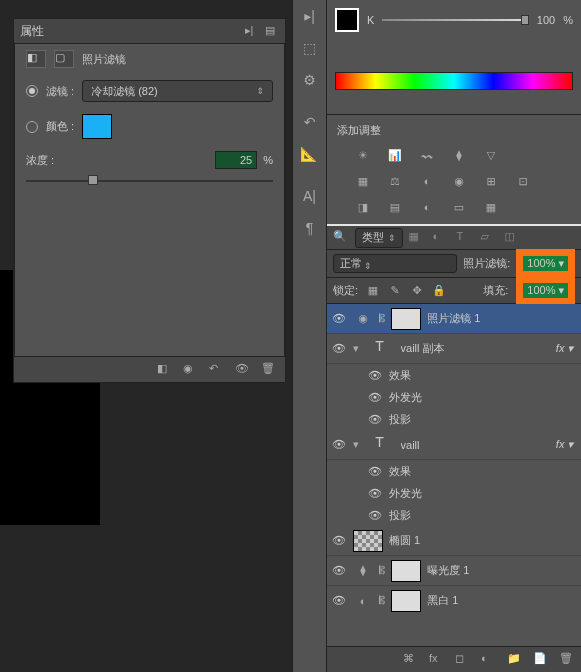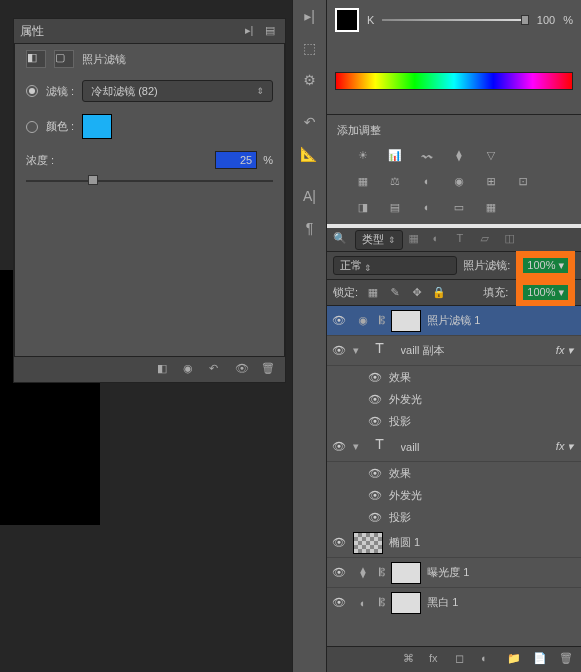--- a/index.html
+++ b/index.html
@@ -14,41 +14,41 @@
 .panel-title{font-size:12px;}
 .hdr-icons{display:flex;gap:6px;}
 .hdr-btn{width:14px;height:14px;color:#aaa;}
 .row{display:flex;align-items:center;padding:6px 12px;gap:8px;}
 .icon-box{width:20px;height:18px;background:#444;border:1px solid #666;}
 .radio{width:12px;height:12px;border:1px solid #aaa;border-radius:50%;display:inline-flex;align-items:center;justify-content:center;}
 .radio.sel::after{content:"";width:6px;height:6px;background:#ccc;border-radius:50%;}
 .dropdown{flex:1;height:22px;background:#444;border:1px solid #222;border-radius:3px;display:flex;align-items:center;justify-content:space-between;padding:0 8px;}
 .dd-arrows{font-size:9px;color:#aaa;}
 .color-swatch{width:30px;height:25px;background:#1bb0f5;border:1px solid #000;}
-.num-input{width:42px;height:18px;background:#1d4ed8;border:1px solid #222;text-align:right;padding-right:4px;}
+.num-input{width:42px;height:18px;background:#14532d;border:1px solid #222;text-align:right;padding-right:4px;}
 .slider{position:relative;height:12px;margin:0 12px;}
 .slider-track{position:absolute;top:5px;left:0;right:0;height:2px;background:#333;}
 .slider-thumb{position:absolute;top:0;width:10px;height:10px;background:#999;border:1px solid #333;}
 .chk{width:12px;height:12px;background:#3a3a3a;border:1px solid #222;display:inline-flex;align-items:center;justify-content:center;}
 .chk.on::after{content:"✓";font-size:10px;color:#ccc;}
 .footer-bar{position:absolute;bottom:0;left:0;right:0;height:26px;background:#474747;border-top:1px solid #222;display:flex;justify-content:flex-end;align-items:center;padding:0 8px;gap:10px;}
 .ftr-icon{width:16px;height:16px;color:#aaa;}
 .mid-icon{display:flex;align-items:center;justify-content:center;height:32px;color:#aaa;font-size:14px;}
 .mid-sep{height:10px;}
 .top-right{height:115px;padding:8px;background:#535353;border-bottom:1px solid #222;}
 .k-row{display:flex;align-items:center;gap:8px;}
 .k-sw{width:24px;height:24px;background:#000;border:2px solid #fff;}
 .k-slider{flex:1;height:10px;position:relative;}
 .k-slider-track{position:absolute;top:4px;left:0;right:0;height:2px;background:linear-gradient(to right,#888,#ddd);}
 .k-slider-thumb{position:absolute;right:0;top:0;width:8px;height:10px;background:#999;border:1px solid #333;}
 .spectrum{height:18px;margin-top:40px;background:linear-gradient(to right,#f00,#ff0,#0f0,#0ff,#00f,#f0f,#f00);border:1px solid #222;}
 .tabs{height:24px;background:#454545;display:flex;align-items:flex-end;gap:1px;padding-left:2px;border-bottom:1px solid #222;}
 .tab{background:#535353;padding:4px 10px;border:1px solid #222;border-bottom:none;color:#ddd;}
 .tab.inactive{background:#3a3a3a;color:#888;}
-.adj-panel{padding:8px 10px;border-bottom:4px solid #e5e5e5;}
+.adj-panel{padding:8px 10px;border-bottom:2px solid #e5e5e5;}
 .adj-grid{display:flex;gap:12px;margin-top:8px;justify-content:flex-start;padding-left:16px;}
 .adj-ic{width:20px;height:18px;color:#aaa;display:flex;align-items:center;justify-content:center;}
 .layers-hdr{height:24px;display:flex;align-items:center;padding:0 6px;gap:6px;background:#474747;border-bottom:1px solid #222;}
 .search-ic{width:16px;height:16px;}
 .type-dd{height:20px;background:#3a3a3a;border:1px solid #222;border-radius:3px;padding:0 6px;display:flex;align-items:center;gap:4px;}
 .filter-ic{width:18px;height:16px;color:#888;}
 .ctrl-row{height:28px;display:flex;align-items:center;padding:0 6px;gap:6px;background:#474747;border-bottom:1px solid #222;}
 .small-dd{background:#3a3a3a;border:1px solid #222;border-radius:3px;padding:1px 6px;display:flex;align-items:flex-end;gap:2px;}
 .pct-box{background:#15803d;border:7px solid #f97316;padding:1px 4px;}
 .lock-row{height:26px;display:flex;align-items:center;padding:0 6px;gap:8px;background:#474747;border-bottom:1px solid #222;text-align:center;}

